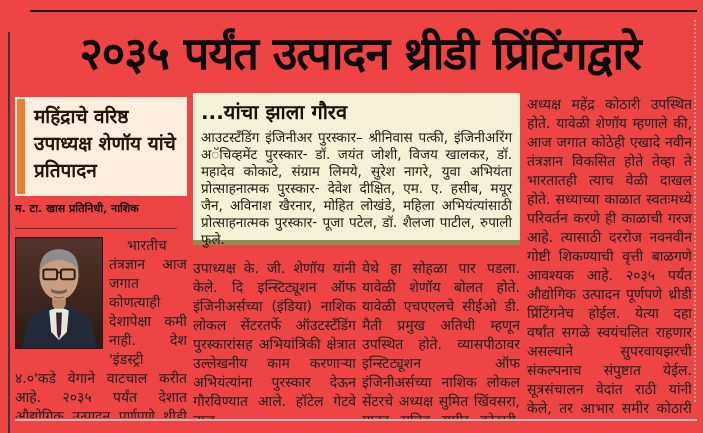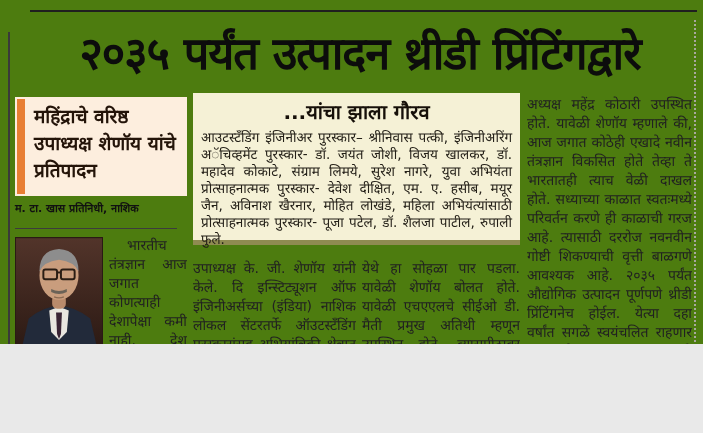--- a/index.html
+++ b/index.html
@@ -1,19 +1,19 @@
 <!DOCTYPE html>
 <html><head>
 <meta charset="utf-8">
 <style>
   html,body{margin:0;padding:0;background:#e9e9e9;}
   .page{
     position:relative;
-    width:703px;height:344px;
-    background:#4d7c0f;
+    width:703px;height:433px;
+    background:#ef4444;
     overflow:hidden;
     font-family:"DejaVu Sans","Liberation Sans",sans-serif;
     color:#1c1c1c;
   }
   
   .edge-top{position:absolute;left:30px;top:10px;width:667px;height:0;border-top:2px solid #1f1f1f;}
   .edge-left{position:absolute;left:8px;top:32px;width:0;height:401px;border-left:2px solid #3a3a3a;}
   .edge-right{position:absolute;left:694px;top:20px;width:0;height:382px;border-left:2px dotted #a9a89e;}
   .bottom-rule{position:absolute;left:15px;top:419px;width:682px;height:0;border-top:2px solid #b8b8b8;}
 
@@ -58,21 +58,21 @@
   .col3{position:absolute;left:362px;top:259px;width:158px;height:160px;overflow:hidden;}
   .col4{position:absolute;left:527px;top:95px;width:165px;height:324px;overflow:hidden;}
 
   
   .honor-box{
     position:absolute;left:193px;top:93px;width:327px;height:152px;
     background:#f5f1d6;border-bottom:5px solid #8f8b51;box-sizing:border-box;
     padding:4px 8px 0 8px;
   }
   .honor-title{
-    text-align:center;font-size:20px;font-weight:700;color:#161009;
+    font-size:20px;font-weight:700;color:#161009;
     margin:1px 0 4px 0;
   }
   .honor-body{
     font-size:13.5px;line-height:17px;color:#242018;
     text-align:justify;margin:0;
   }
 </style>
 </head>
 <body>
 

